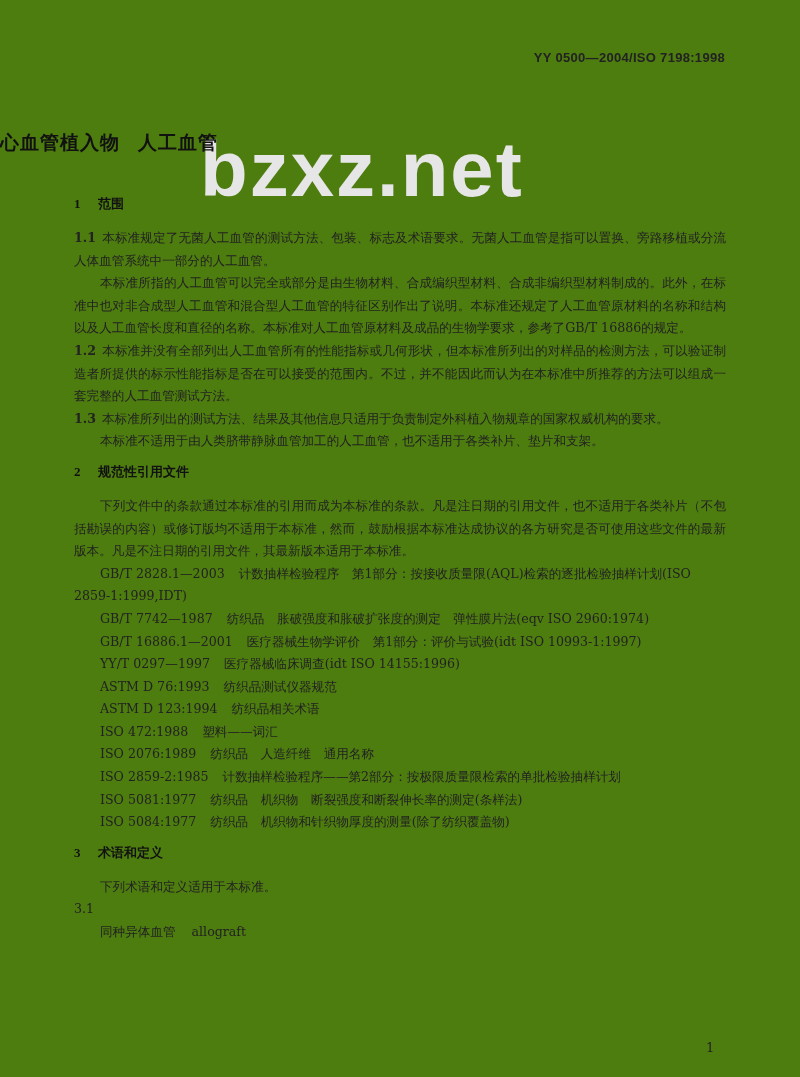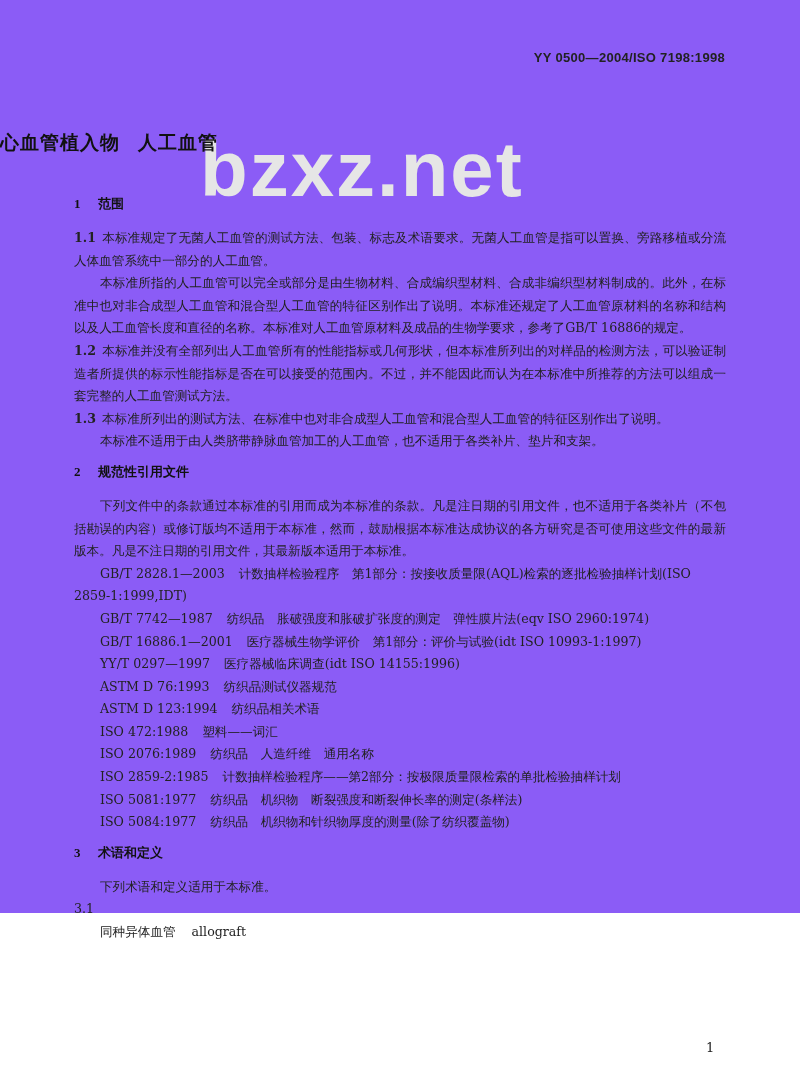--- a/index.html
+++ b/index.html
@@ -1,21 +1,21 @@
 <!DOCTYPE html>
 <html><head>
 <meta charset="utf-8">
 <style>
   html, body { margin: 0; padding: 0; background: #ffffff; }
   body {
     width: 800px; height: 1077px; position: relative; overflow: hidden;
     font-family: "DejaVu Serif", "Liberation Serif", serif;
     color: #1a1a1a;
   }
-  .page { position: absolute; left: 0; top: 0; width: 800px; height: 913px; background: #8b5cf6; }
+  .page { position: absolute; left: 0; top: 0; width: 800px; height: 1077px; background: #4d7c0f; }
 
   .std-number {
     position: absolute; right: 75px; top: 50px;
     font-family: "Liberation Sans", "DejaVu Sans", sans-serif;
     font-size: 13px; font-weight: bold; letter-spacing: 0.3px; color: #222;
   }
   .watermark {
     position: absolute; left: 200px; top: 128px; width: 370px; height: 82px;
     font-family: "Liberation Sans", "DejaVu Sans", sans-serif;
     font-size: 78px; font-weight: bold; color: #e6e6e6;
@@ -81,21 +81,21 @@
     <div class="gap-after-heading"></div>
 
     <p class="p">
       <span class="clause-num">1.1</span><span>本标准规定了无菌人工血管的测试方法、包装、标志及术语要求。无菌人工血管是指可以置换、旁路移植或分流人体血管系统中一部分的人工血管。</span>
     </p>
     <p class="p indent">本标准所指的人工血管可以完全或部分是由生物材料、合成编织型材料、合成非编织型材料制成的。此外，在标准中也对非合成型人工血管和混合型人工血管的特征区别作出了说明。本标准还规定了人工血管原材料的名称和结构以及人工血管长度和直径的名称。本标准对人工血管原材料及成品的生物学要求，参考了GB/T 16886的规定。</p>
     <p class="p">
       <span class="clause-num">1.2</span><span>本标准并没有全部列出人工血管所有的性能指标或几何形状，但本标准所列出的对样品的检测方法，可以验证制造者所提供的标示性能指标是否在可以接受的范围内。不过，并不能因此而认为在本标准中所推荐的方法可以组成一套完整的人工血管测试方法。</span>
     </p>
     <p class="p">
-      <span class="clause-num">1.3</span><span>本标准所列出的测试方法、在标准中也对非合成型人工血管和混合型人工血管的特征区别作出了说明。</span>
+      <span class="clause-num">1.3</span><span>本标准所列出的测试方法、结果及其他信息只适用于负责制定外科植入物规章的国家权威机构的要求。</span>
     </p>
     <p class="p indent">本标准不适用于由人类脐带静脉血管加工的人工血管，也不适用于各类补片、垫片和支架。</p>
 
     <div class="gap-before-heading"></div>
 
     <div class="sec-heading">
       <span class="num">2</span><span>规范性引用文件</span>
     </div>
     <div class="gap-after-heading"></div>
 

